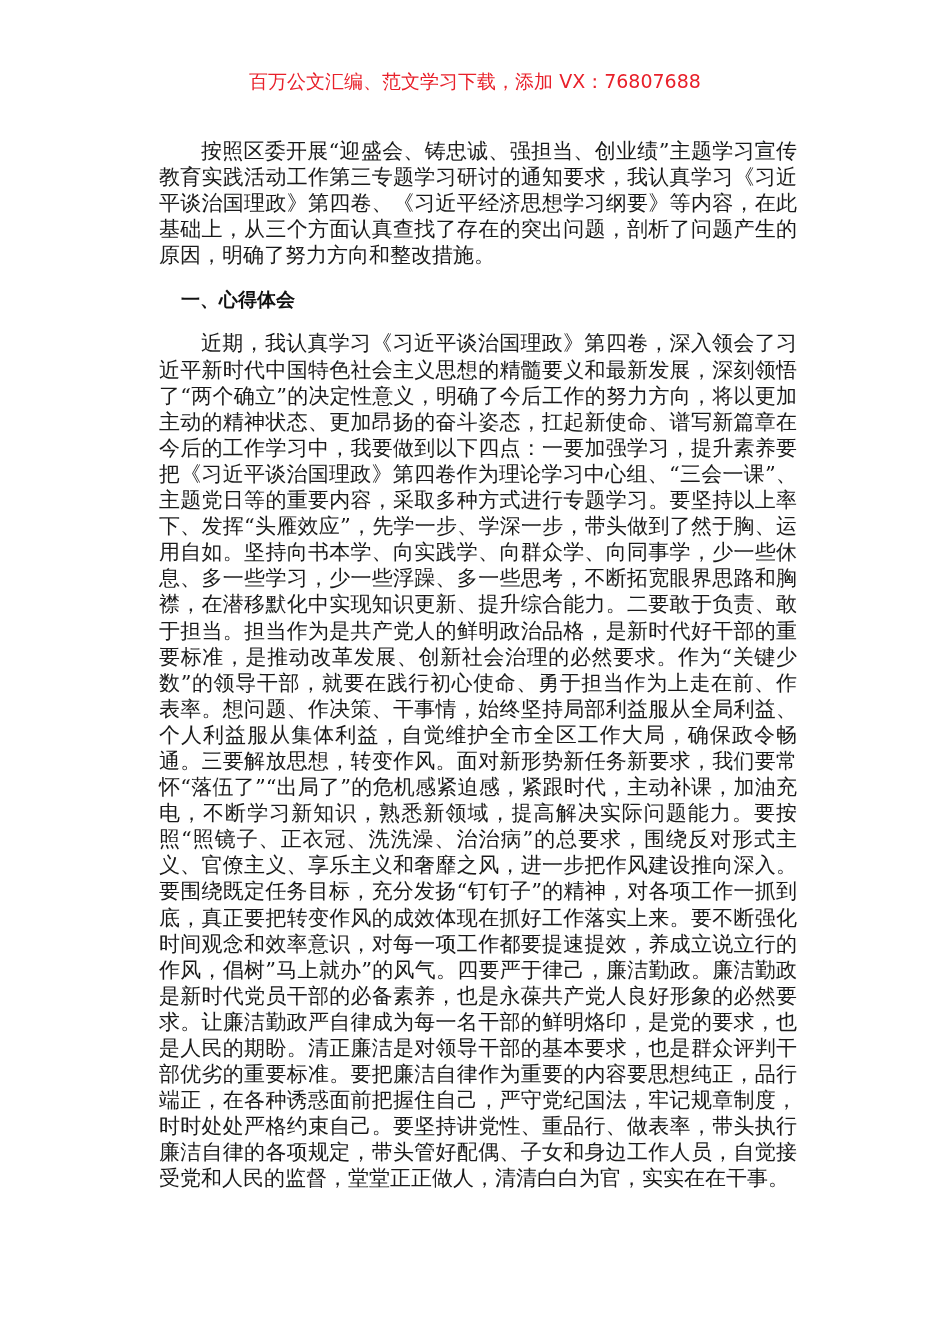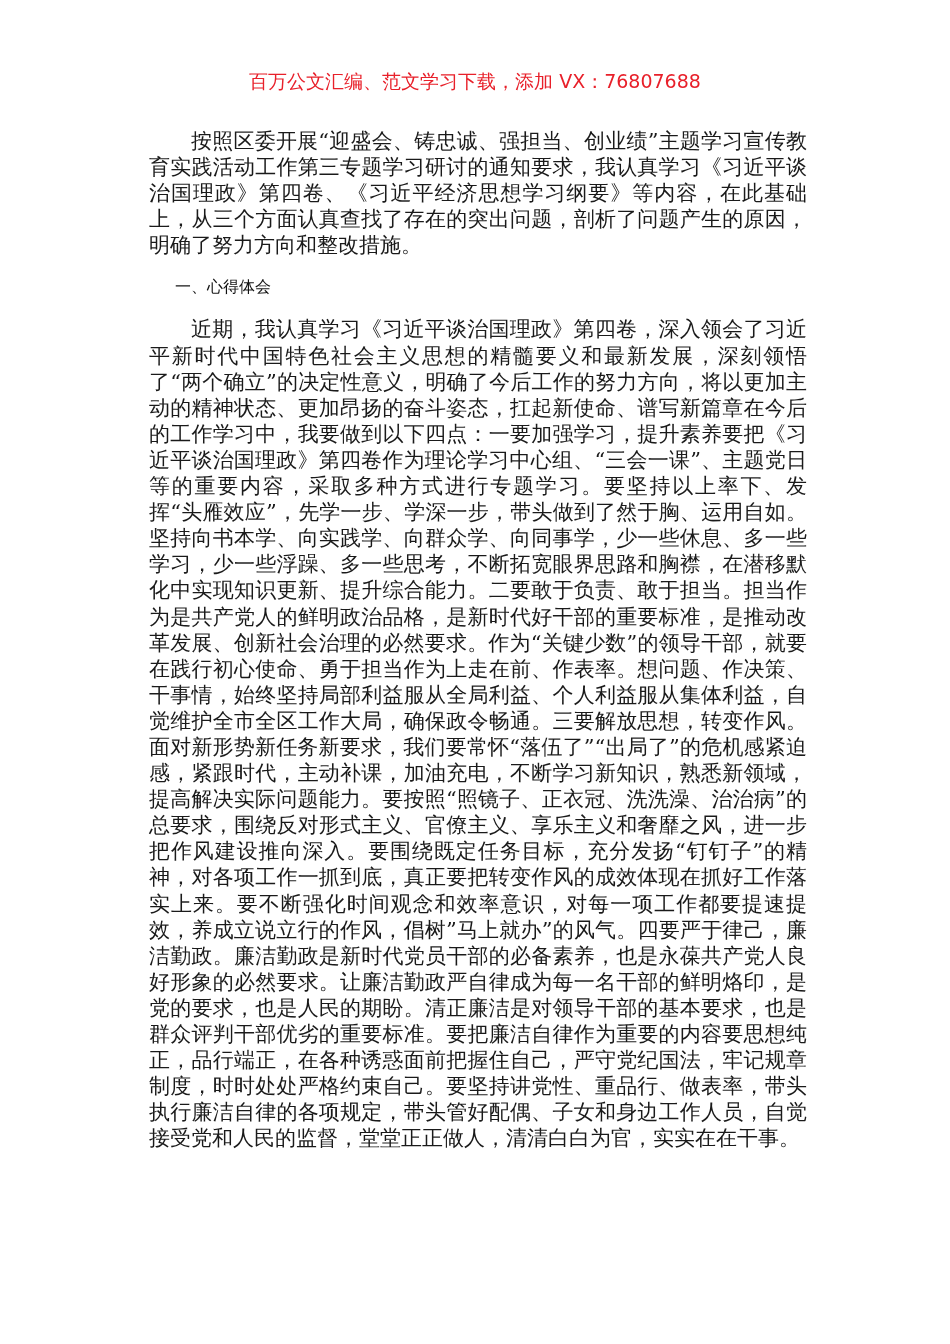--- a/index.html
+++ b/index.html
@@ -39,30 +39,30 @@
       top: 122px;
       width: 670px;
       font-family: "DejaVu Serif", serif;
       font-size: 21px;
       line-height: 26.1px;
       color: #1a1a1a;
       text-align: justify;
       text-justify: inter-character;
     }
     .para {
-      margin: 6px;
+      margin: 16px;
       text-indent: 2em;
       word-break: break-all;
     }
     .heading {
       margin: 14px 0 14px 0;
       text-indent: 2em;
       font-family: "DejaVu Sans", sans-serif;
-      font-weight: normal;
-      font-size: 16px;
+      font-weight: bold;
+      font-size: 19px;
       line-height: 30px;
       color: #111111;
     }
   </style>
 </head>
 <body>
 
 <div class="page">
   <div class="header-banner">百万公文汇编、范文学习下载，添加 VX：76807688</div>
 

